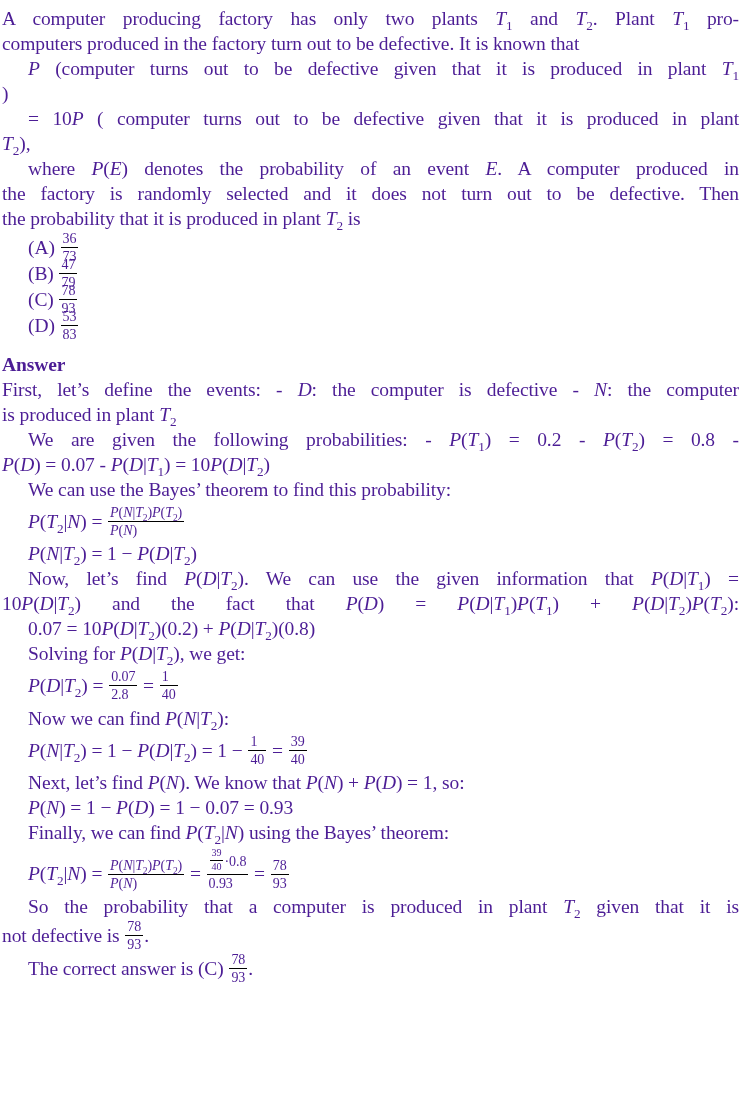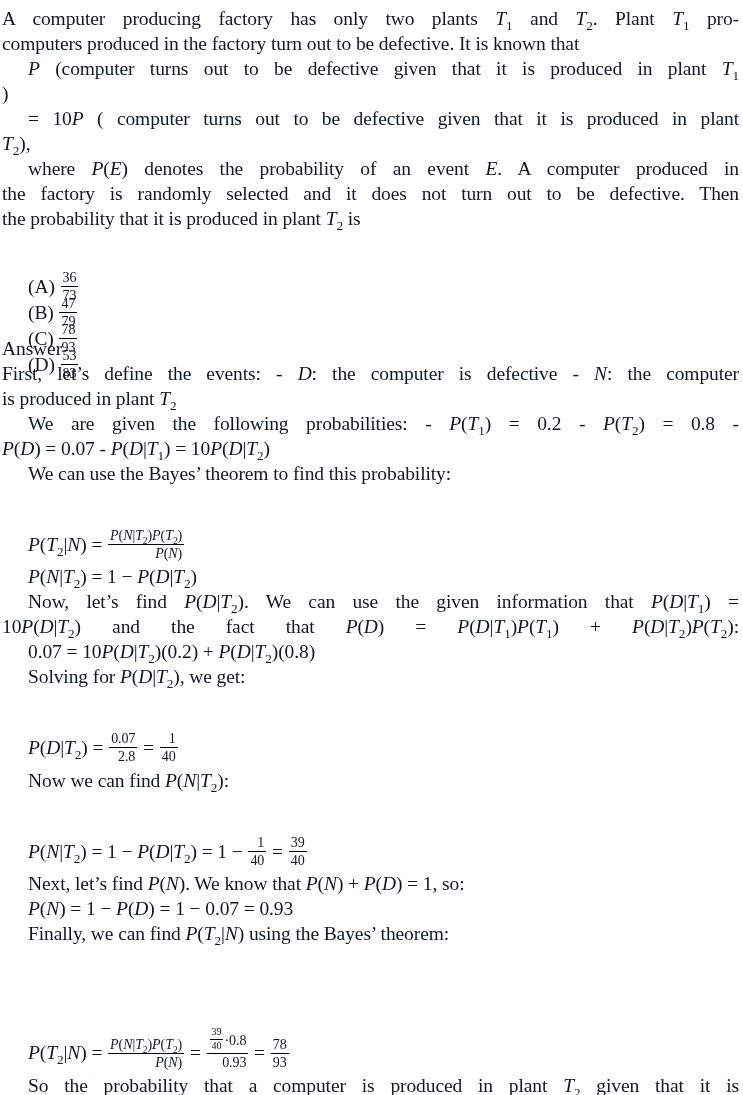--- a/index.html
+++ b/index.html
@@ -6,39 +6,38 @@
   .doc{
     width:743px;height:1095px;box-sizing:border-box;
     padding:6px 4px 6px 2px;overflow:hidden;
     font-family:"Liberation Serif", serif;
     font-size:19.5px;line-height:25px;color:#0c0c0c;
     letter-spacing:-0.1px;
   }
   .ln{min-height:25px;}
   .ln.just{text-align:justify;text-align-last:justify;text-justify:inter-word;}
   .ln.ind{text-indent:26px;}
-  .ln.head{font-weight:normal;margin-top:1px;}
+  .ln.head{font-weight:bold;margin-top:17px;}
   .ln.opt{height:26px;line-height:26px;}
   .ln.eq{line-height:1.05;padding:3px 0 4px;}
   var{font-style:italic;font-family:inherit;}
   sub{font-size:0.68em;line-height:0;}
   .fr{
-    display:inline-block;vertical-align:-0.5em;text-align:right;
+    display:inline-block;vertical-align:-0.5em;text-align:left;
     line-height:1.05;font-size:0.72em;padding:0 1px;
     text-indent:0;
-    margin-top:39px;
   }
   .fr > .n{display:block;padding:0 2px 1px;}
   .fr > .d{display:block;border-top:1.3px solid #000;padding:1px 2px 0;}
   .fr .fr{vertical-align:-0.35em;}
 </style>
 </head>
 <body>
 
-<div class="doc" style="background: rgb(255, 255, 255); color: #0f172a;">
+<div class="doc" style="background: rgb(255, 255, 255); color: #4c1d95;">
     <div class="ln just">A computer producing factory has only two plants <var>T</var><sub>1</sub> and <var>T</var><sub>2</sub>. Plant <var>T</var><sub>1</sub> pro-</div>
     <div class="ln">computers produced in the factory turn out to be defective. It is known that</div>
     <div class="ln ind just"><var>P</var> (computer turns out to be defective given that it is produced in plant <var>T</var><sub>1</sub></div>
     <div class="ln">)</div>
     <div class="ln ind just">= 10<var>P</var> ( computer turns out to be defective given that it is produced in plant</div>
     <div class="ln"><var>T</var><sub>2</sub>),</div>
     <div class="ln ind just">where <var>P</var>(<var>E</var>) denotes the probability of an event <var>E</var>. A computer produced in</div>
     <div class="ln just">the factory is randomly selected and it does not turn out to be defective. Then</div>
     <div class="ln">the probability that it is produced in plant <var>T</var><sub>2</sub> is</div>
     <div class="ln ind opt">(A) <span class="fr"><span class="n">36</span><span class="d">73</span></span></div>

